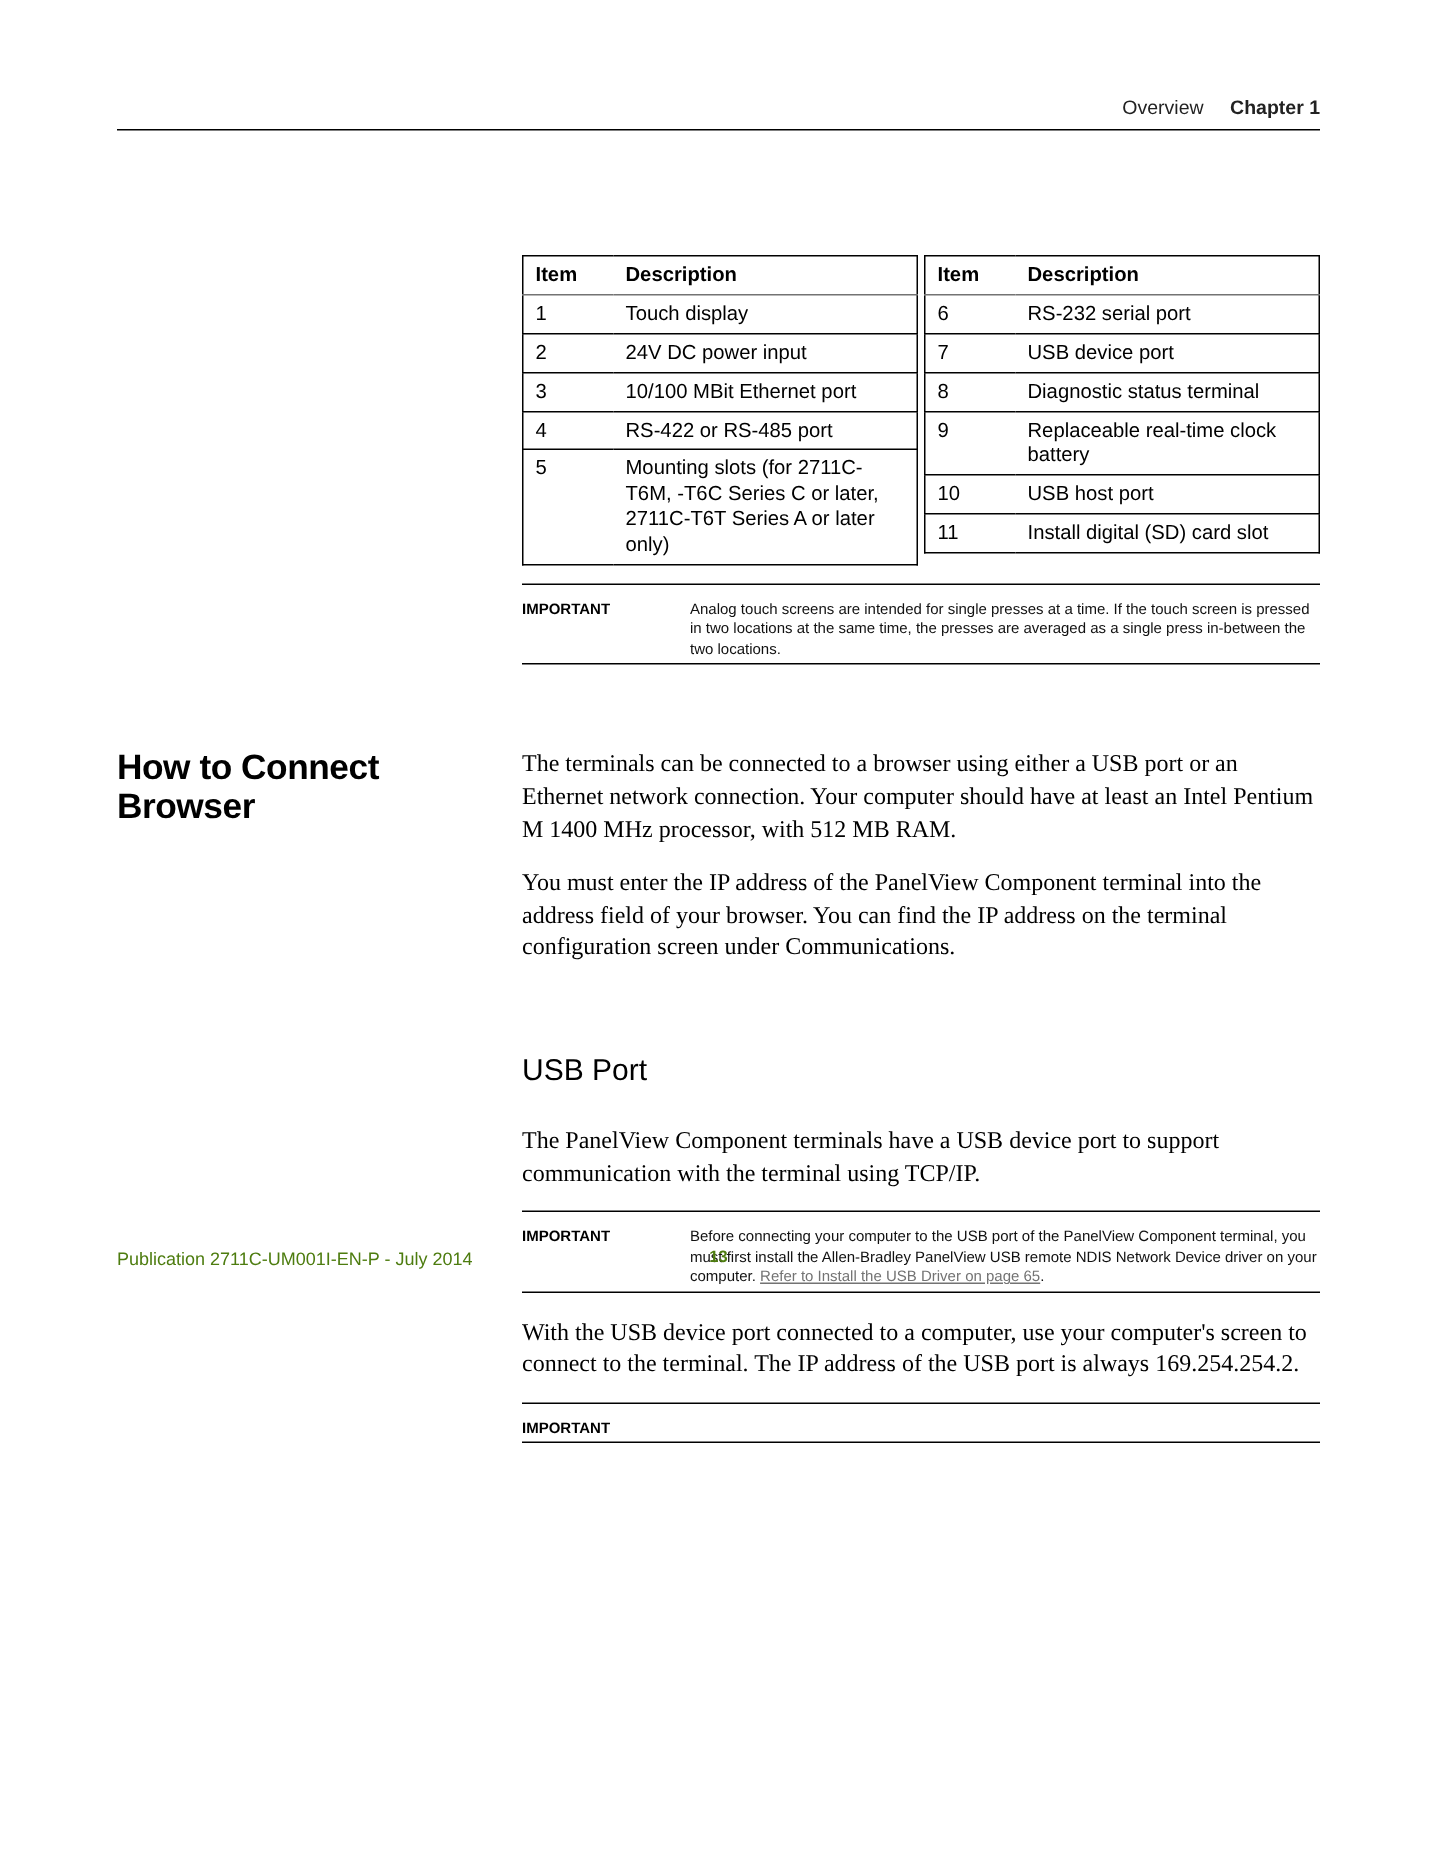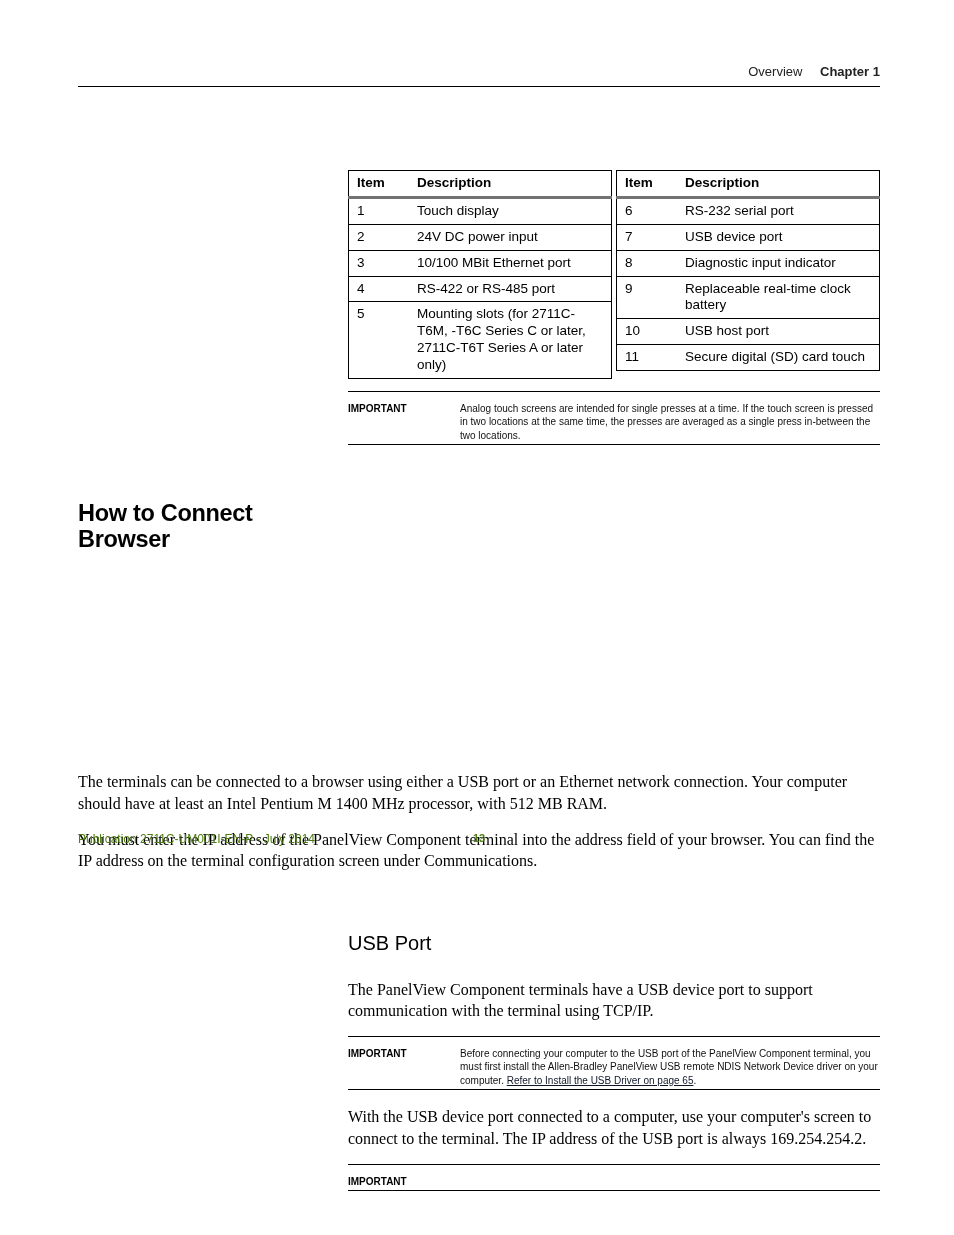--- a/index.html
+++ b/index.html
@@ -58,21 +58,21 @@
   }
   table.spec th, table.spec td {
     text-align: left;
     padding: 4px 8px 4px 8px;
     vertical-align: top;
     line-height: 1.25;
   }
   table.spec th {
     font-weight: 700;
     border-top: 1.5px solid #000;
-    border-bottom: 3px solid #737373;
+    border-bottom: 1px solid #737373;
   }
   table.spec td { border-bottom: 1px solid #000; }
   table.spec tr.last td { border-bottom: 1.5px solid #000; }
   .tbl-half.left td:first-child, .tbl-half.left th:first-child { width: 44px; border-left: 1.5px solid #000; }
   .tbl-half.left td:last-child, .tbl-half.left th:last-child { border-right: 1.5px solid #000; }
   .tbl-half.right td:first-child, .tbl-half.right th:first-child { width: 44px; border-left: 1.5px solid #000; }
   .tbl-half.right td:last-child, .tbl-half.right th:last-child { border-right: 1.5px solid #000; }
   .tbl-gap { width: 4px; flex: 0 0 4px; }
 
   
@@ -108,40 +108,40 @@
     font-size: 20px;
     margin: 0 0 24px 0;
   }
   .serif {
     font-family: Garamond, "Adobe Garamond Pro", Georgia, "Times New Roman", serif;
     font-size: 16px;
     line-height: 1.35;
     color: #000;
   }
   .serif p { margin: 0 0 14px 0; }
-  a.link { color: #0f172a; text-decoration: underline; }
+  a.link { color: #737373; text-decoration: underline; }
 
   
   .footer {
     position: absolute;
     left: 78px;
     right: 74px;
     bottom: 56px;
     font-size: 12px;
     color: #4d7c0f;
   }
   .footer .pg {
     position: absolute;
     left: 50%;
     transform: translateX(-50%);
     font-weight: 700;
     font-size: 11px;
   }
 
-  .block-browser { margin-top: 56px; flex-direction: column; }
+  .block-browser { margin-top: 56px; }
   .block-usb { margin-top: 46px; }
 </style>
 </head>
 <body>
 
 <div class="page">
   <div class="running-head">
     <span class="light">Overview</span>
     <span class="strong">Chapter 1</span>
   </div>
@@ -195,33 +195,33 @@
               <tr>
                     <td>6</td>
                     <td>RS-232 serial port</td>
                   </tr>
               <tr>
                     <td>7</td>
                     <td>USB device port</td>
                   </tr>
               <tr>
                     <td>8</td>
-                    <td>Diagnostic input indicator</td>
+                    <td>Diagnostic status terminal</td>
                   </tr>
               <tr>
                     <td>9</td>
                     <td>Replaceable real-time clock battery</td>
                   </tr>
               <tr>
                     <td>10</td>
                     <td>USB host port</td>
                   </tr>
               <tr class="last">
                     <td>11</td>
-                    <td>Secure digital (SD) card touch</td>
+                    <td>Install digital (SD) card slot</td>
                   </tr>
             </tbody>
               </table>
           </div>
         </div>
 
         <div class="callout">
           <div class="label">IMPORTANT</div>
           <div class="body">Analog touch screens are intended for single presses at a time. If the touch screen is pressed in two locations at the same time, the presses are averaged as a single press in-between the two locations.</div>
         </div>

